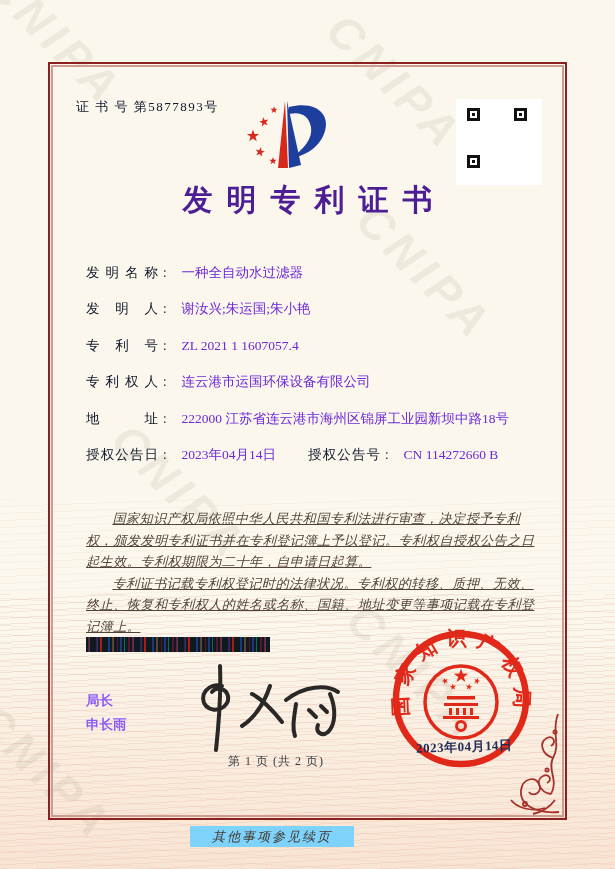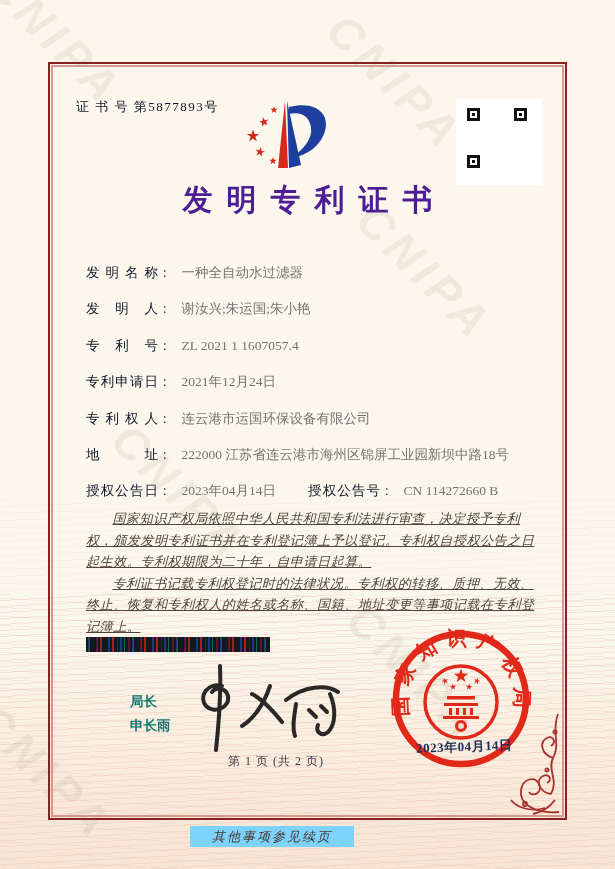--- a/index.html
+++ b/index.html
@@ -56,37 +56,37 @@
     position:absolute; left:0; top:180px; width:615px; text-align:center;
     font-size:30px; font-weight:bold; color:#4c1d95; letter-spacing:14px; text-indent:14px;
   }
   .fields{ position:absolute; left:86px; top:255px; width:460px; font-size:13.5px; }
   .frow{ height:36.4px; line-height:36.4px; position:relative; white-space:nowrap;}
   .flabel{
     display:inline-block; width:72px; text-align:justify; text-align-last:justify;
     vertical-align:top; color:#0f172a;
   }
   .fcolon{ display:inline-block; }
-  .fvalue{ margin-left:10px; color:#737373; }
+  .fvalue{ margin-left:10px; color:#6d28d9; }
   .frow .second{ position:absolute; left:222px; top:0; }
   .paras{
     position:absolute; left:86px; top:508px; width:454px;
     font-size:13.2px; line-height:21.5px; color:#52443b; font-style:italic; letter-spacing:.4px;
   }
   .paras p{ margin:0; text-indent:2em;text-decoration:underline; }
   .barcode{
     position:absolute; left:86px; top:637px; width:184px; height:15px;
     background:
       repeating-linear-gradient(90deg,#101820 0 2px, rgba(0,0,0,0) 2px 4px),
       repeating-linear-gradient(90deg,#173a7a 0 3px,#a32014 3px 5px,#0c6b52 5px 6px,#101820 6px 9px,#5a1430 9px 11px);
   }
   .signer{
     position:absolute; left:86px; top:690px;
-    font-family:Liberation Serif, serif;
-    font-size:13.5px; font-weight:bold; color:#0f766e; line-height:24px;margin-left:44px;
+    font-family:Liberation Mono, monospace;
+    font-size:13.5px; font-weight:bold; color:#8b5cf6; line-height:24px;
   }
   .signature{ position:absolute; left:178px; top:660px; }
   .seal{ position:absolute; left:386px; top:624px; opacity:.95; }
   .seal-date{
     position:absolute; left:416px; top:738px; font-size:13px; font-weight:bold;
     color:#1d2c55; letter-spacing:.5px; transform:rotate(-2deg); white-space:nowrap;
   }
   .ornament{ position:absolute; left:503px; top:712px; }
   .page-info{
     position:absolute; left:0; top:753px; width:552px; text-align:center;
@@ -142,23 +142,20 @@
 
   <div class="fields">
     <div class="frow">
       <span class="flabel">发明名称</span><span class="fcolon">：</span><span class="fvalue">一种全自动水过滤器</span>
     </div>
     <div class="frow">
       <span class="flabel">发明人</span><span class="fcolon">：</span><span class="fvalue">谢汝兴;朱运国;朱小艳</span>
     </div>
     <div class="frow">
       <span class="flabel">专利号</span><span class="fcolon">：</span><span class="fvalue">ZL 2021 1 1607057.4</span>
-    </div>
-    <div class="frow">
-      <span class="flabel">专利申请日</span><span class="fcolon">：</span><span class="fvalue">2021年12月24日</span>
     </div>
     <div class="frow">
       <span class="flabel">专利权人</span><span class="fcolon">：</span><span class="fvalue">连云港市运国环保设备有限公司</span>
     </div>
     <div class="frow">
       <span class="flabel">地址</span><span class="fcolon">：</span><span class="fvalue">222000 江苏省连云港市海州区锦屏工业园新坝中路18号</span>
     </div>
     <div class="frow">
       <span>
         <span class="flabel">授权公告日</span><span class="fcolon">：</span><span class="fvalue">2023年04月14日</span>

